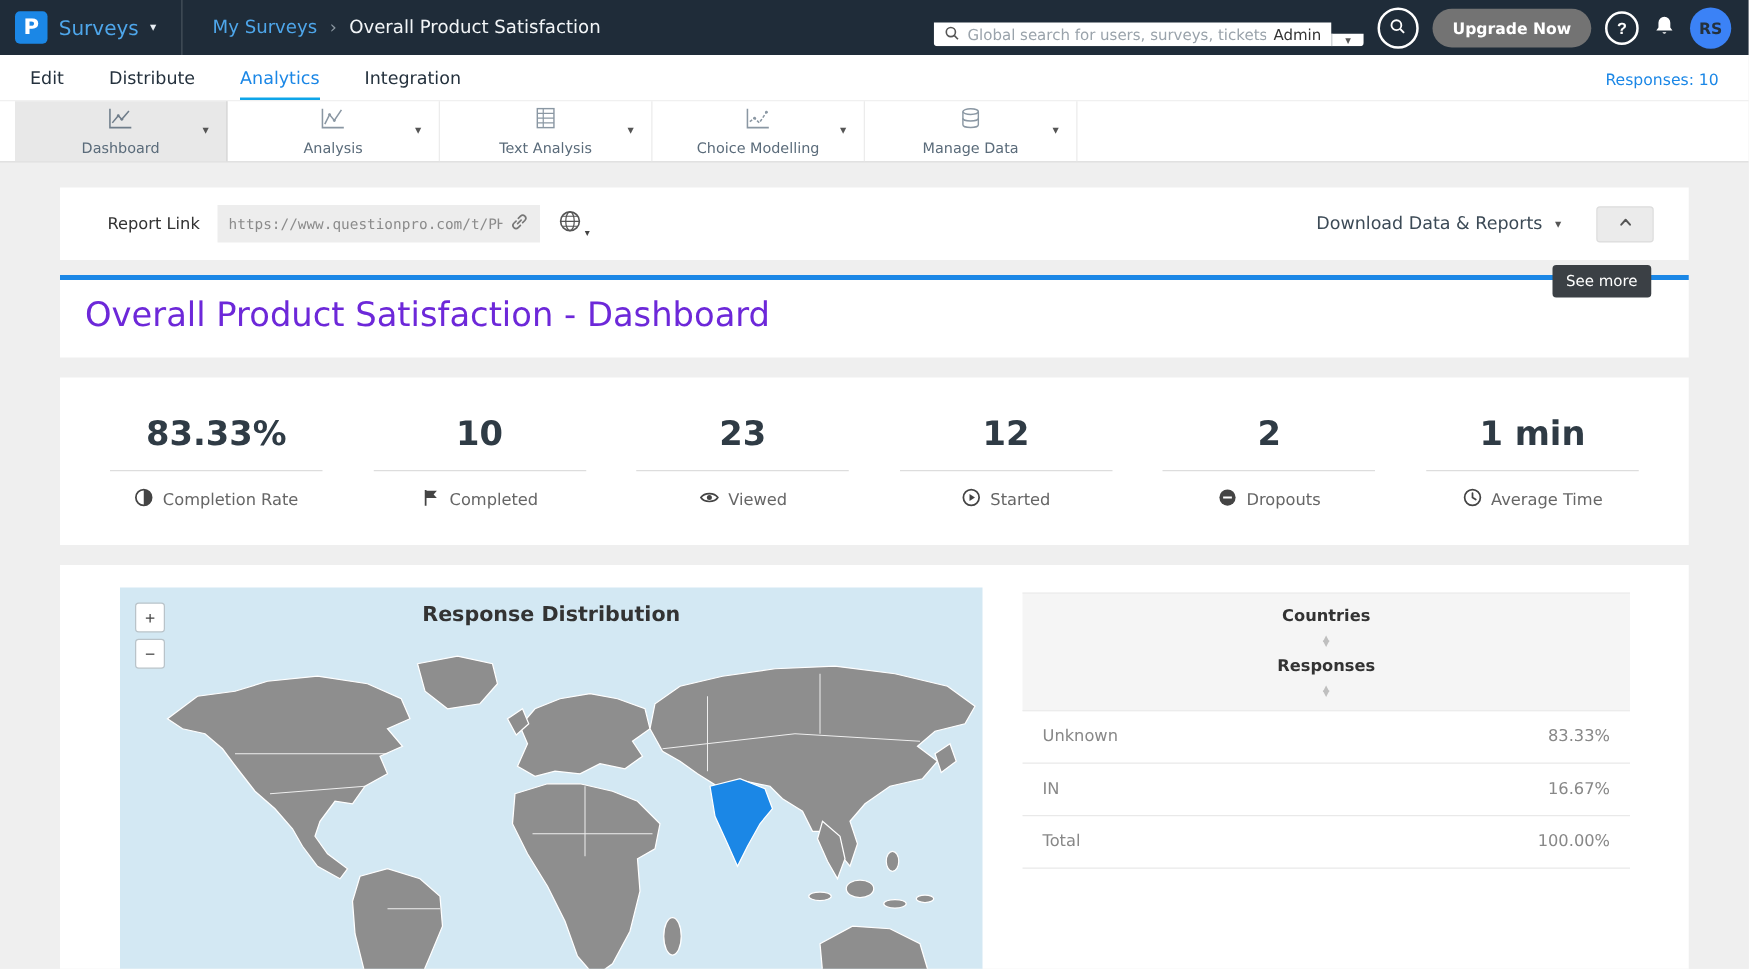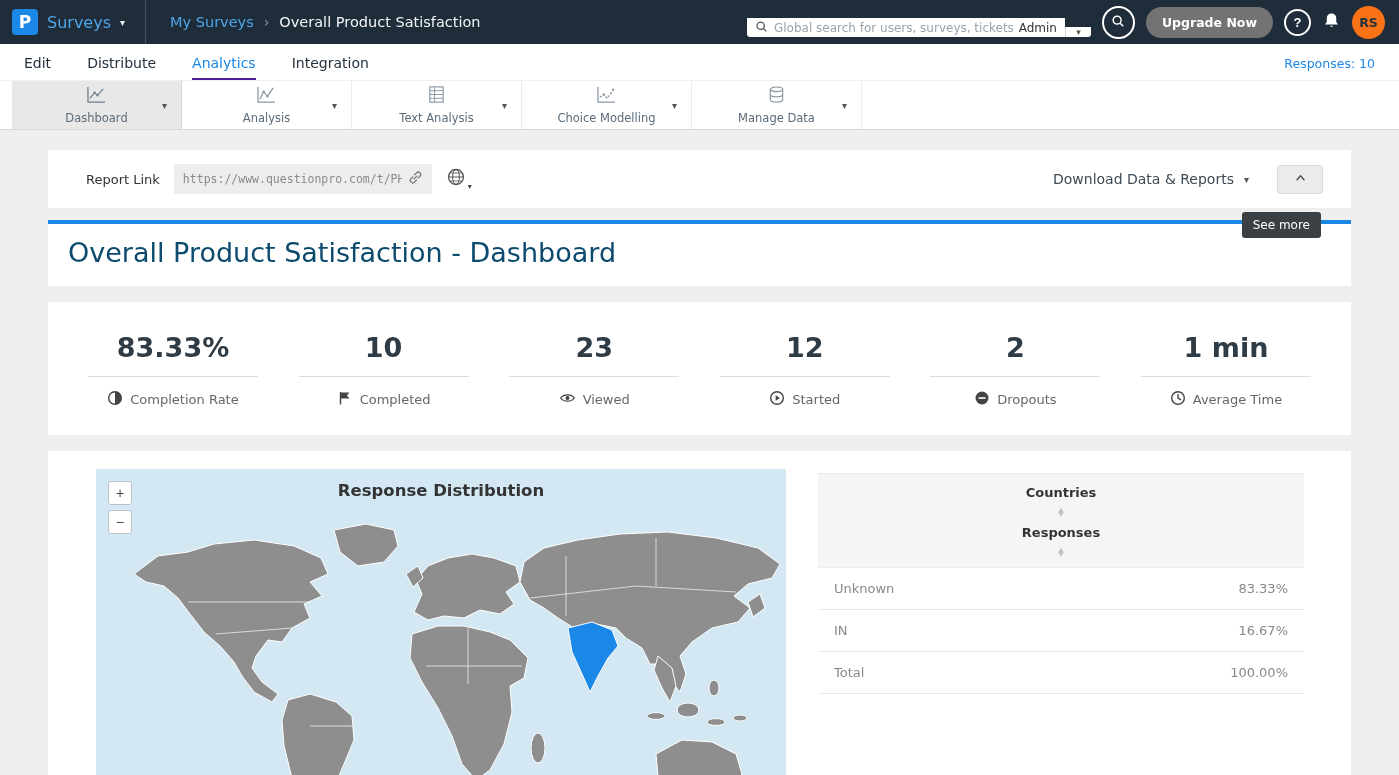--- a/index.html
+++ b/index.html
@@ -26,29 +26,29 @@
   .searchbox input::placeholder { color:#9aa3ab; }
   .search-scope { font-size:12px; color:#333; white-space:nowrap; }
   .scope-caret { width:26px; background:#fff; border:none; border-left:1px solid #d4d7da;
                  color:#555; font-size:9px; cursor:pointer; }
   .circle-btn { width:33px; height:33px; border-radius:50%; border:2px solid #fff; background:transparent;
                 display:flex; align-items:center; justify-content:center; cursor:pointer; color:#fff; }
   .help-btn { width:27px; height:27px; font-size:13px; font-weight:bold; }
   .upgrade { background:#737373; color:#fff; border:none; border-radius:16px; padding:8px 16px;
              font-size:12.5px; font-weight:bold; cursor:pointer; font-family:inherit; }
   .bell-btn { background:none; border:none; cursor:pointer; display:flex; align-items:center; }
-  .avatar { width:33px; height:33px; border-radius:50%; background:#f97316; color:#24313d;
+  .avatar { width:33px; height:33px; border-radius:50%; background:#3b82f6; color:#24313d;
             font-size:12.5px; font-weight:bold; display:flex; align-items:center; justify-content:center;
             cursor:pointer; }
 
   
   .subnav { height:36px; background:#fff; display:flex; align-items:flex-end; padding:0 24px; }
   .nav-item { font-size:14px; color:#24313d; margin-right:36px; padding-bottom:9px; cursor:pointer;
               text-decoration:none; }
-  .nav-item.active { color:#1b87e6; border-bottom:2px solid #4c1d95; padding-bottom:7px; }
+  .nav-item.active { color:#1b87e6; border-bottom:2px solid #0ea5e9; padding-bottom:7px; }
   .responses { margin-left:auto; font-size:12.5px; color:#1b87e6; padding-bottom:9px; }
 
   
   .ribbon { background:#fff; border-top:1px solid #f0f0f0; border-bottom:1px solid #d8d8d8;
             display:flex; padding-left:12px; height:50px; }
   .ribbon-tab { width:170px; position:relative; display:flex; flex-direction:column; align-items:center;
                 justify-content:center; gap:3px; cursor:pointer; border-right:1px solid #ececec; }
   .ribbon-tab.active { background:#e8e8e8; border-right:1px solid #d5d5d5; }
   .ribbon-label { font-size:11.5px; color:#5a6b7a; }
   .ribbon-caret { position:absolute; right:14px; top:50%; transform:translateY(-50%);
@@ -67,21 +67,21 @@
   .globe-caret { font-size:8px; color:#444; }
   .report-right { margin-left:auto; display:flex; align-items:center; gap:10px; }
   .download-label { font-size:14px; color:#3c4a56; cursor:pointer; }
   .caret-dark { color:#555; font-size:10px; }
   .collapse-btn { margin-left:18px; width:46px; height:29px; background:#ebebeb; border:1px solid #dcdcdc;
                   border-radius:3px; cursor:pointer; display:flex; align-items:center; justify-content:center; }
   .tooltip { position:absolute; top:calc(100% + 4px); right:30px; background:#3b4045; color:#fff;
              font-size:12px; padding:6px 11px; border-radius:3px; z-index:9; }
 
   .title-card { margin-top:12px; background:#fff; border-top:4px solid #1b87e6; padding:13px 20px 18px 20px; }
-  .page-title { color:#0c4a6e; font-size:27px; font-weight:normal; }
+  .page-title { color:#6d28d9; font-size:27px; font-weight:normal; }
 
   .stats-card { margin-top:16px; background:#fff; padding:30px 40px 26px 40px;
                 display:flex; justify-content:space-between; }
   .stat { width:170px; text-align:center; }
   .stat-value { font-size:27px; font-weight:bold; color:#2f3b45; padding-bottom:13px;
                 border-bottom:1px solid #ddd; }
   .stat-meta { margin-top:13px; display:flex; align-items:center; justify-content:center; gap:7px;
                color:#666; font-size:13px; }
 
   .main-card { margin-top:16px; background:#fff; padding:18px 47px 30px 48px; display:flex;

